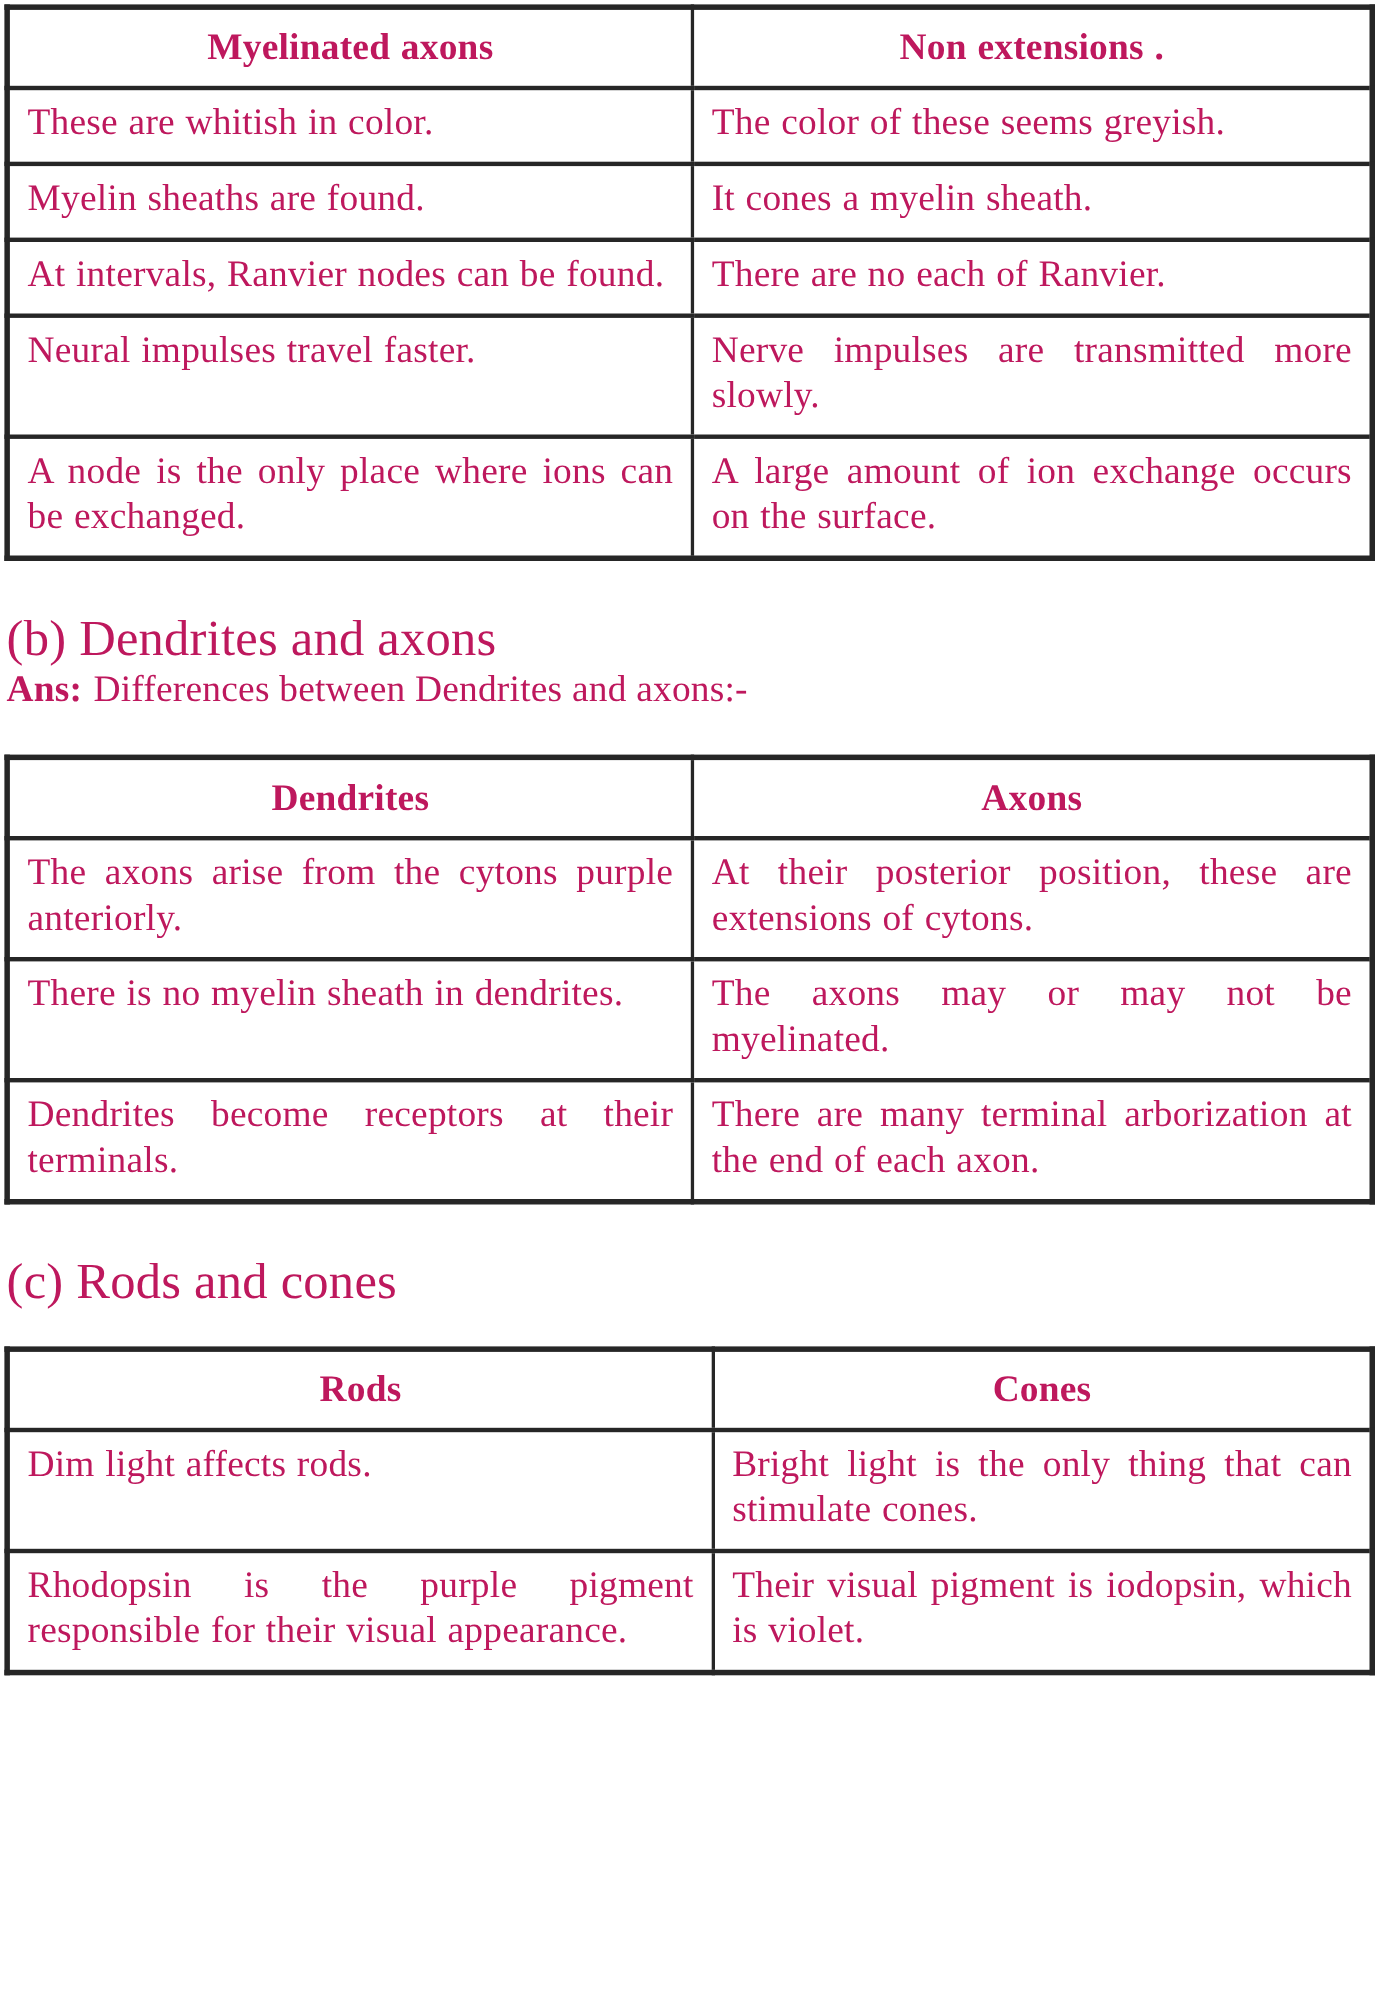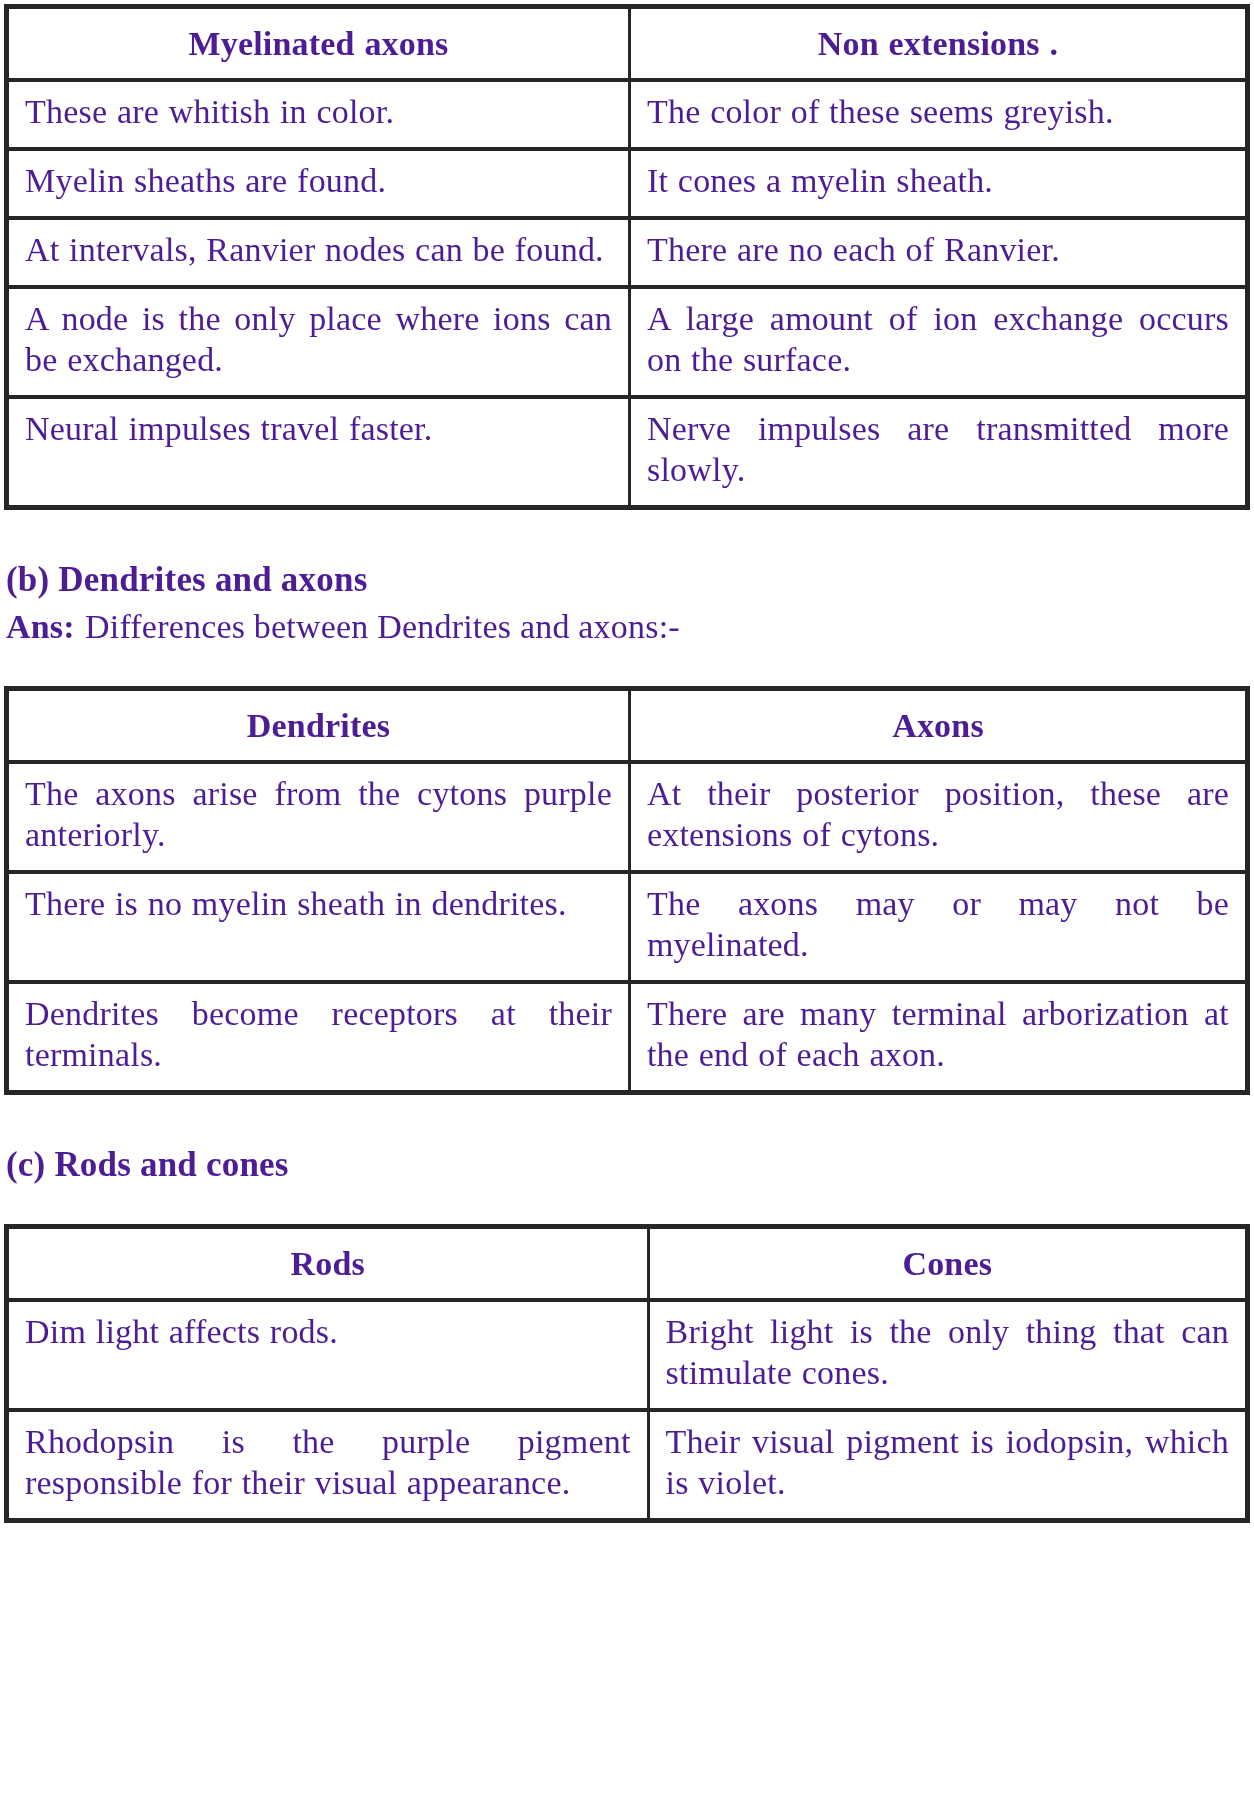--- a/index.html
+++ b/index.html
@@ -8,21 +8,21 @@
     background: #ffffff;
   }
   .page {
     position: relative;
     width: 1254px;
     height: 1811px;
     background: #ffffff;
     box-sizing: border-box;
     padding: 4px 4px 0 4px;
     font-family: "Liberation Serif", "DejaVu Serif", serif;
-    color: #4c1d95;
+    color: #be185d;
     overflow: hidden;
   }
   table.cmp {
     width: 100%;
     border-collapse: collapse;
     table-layout: fixed;
     border: 5px solid #262626;
   }
   table.cmp th, table.cmp td {
     border: 3px solid #262626;
@@ -46,23 +46,23 @@
   }
   col.c-left-a  { width: 50.2%; }
   col.c-right-a { width: 49.8%; }
   col.c-left-b  { width: 51.7%; }
   col.c-right-b { width: 48.3%; }
 
   .section-block {
     margin: 46px 2px 36px 2px;
   }
   .section-heading {
-    font-size: 35px;
+    font-size: 46px;
     line-height: 47px;
-    font-weight: bold;
+    font-weight: normal;
     letter-spacing: 0.2px;
   }
   .ans-line {
     font-size: 34px;
     line-height: 47px;
     letter-spacing: 0.2px;
   }
   .ans-label {
     font-weight: bold;
     margin-top: 38px;
@@ -94,26 +94,26 @@
       </tr>
       <tr>
         <td>Myelin sheaths are found.</td>
         <td>It cones a myelin sheath.</td>
       </tr>
       <tr>
         <td>At intervals, Ranvier nodes can be found.</td>
         <td>There are no each of Ranvier.</td>
       </tr>
       <tr>
+        <td>Neural impulses travel faster.</td>
+        <td>Nerve impulses are transmitted more slowly.</td>
+      </tr>
+      <tr>
         <td>A node is the only place where ions can be exchanged.</td>
         <td>A large amount of ion exchange occurs on the surface.</td>
-      </tr>
-      <tr>
-        <td>Neural impulses travel faster.</td>
-        <td>Nerve impulses are transmitted more slowly.</td>
       </tr>
     </tbody>
   </table>
 
   <div class="section-block">
     <div class="section-heading">(b) Dendrites and axons</div>
     <div class="ans-line">
       <span class="ans-label">Ans:</span><span class="ans-text">Differences between Dendrites and axons:-</span>
     </div>
   </div>

